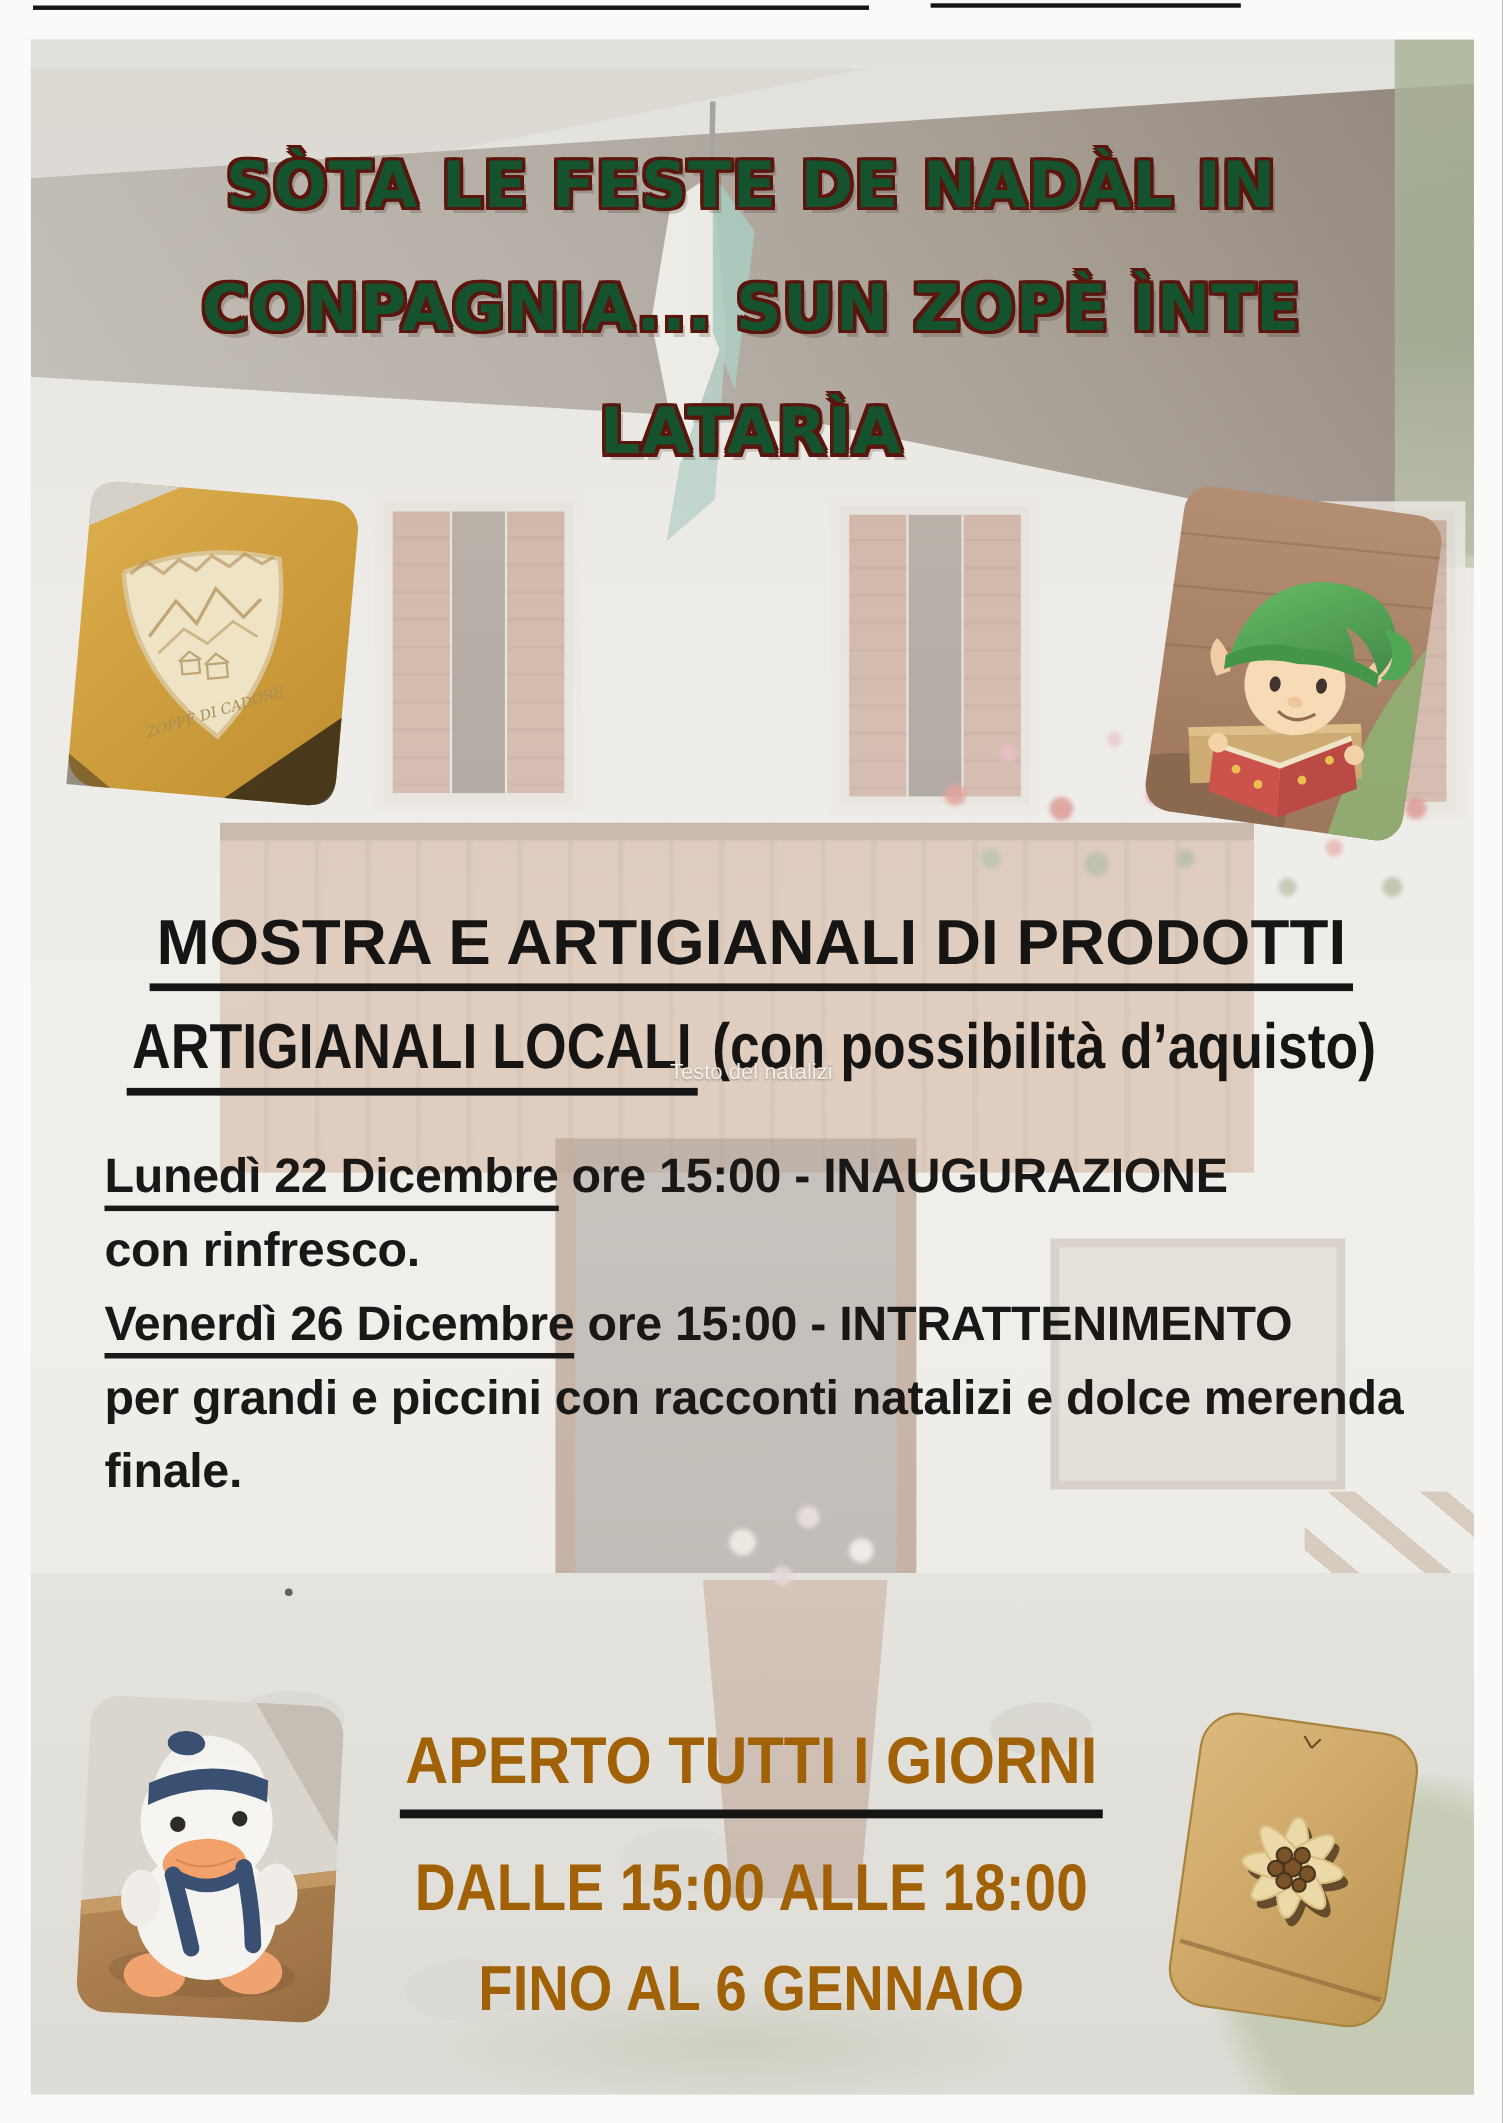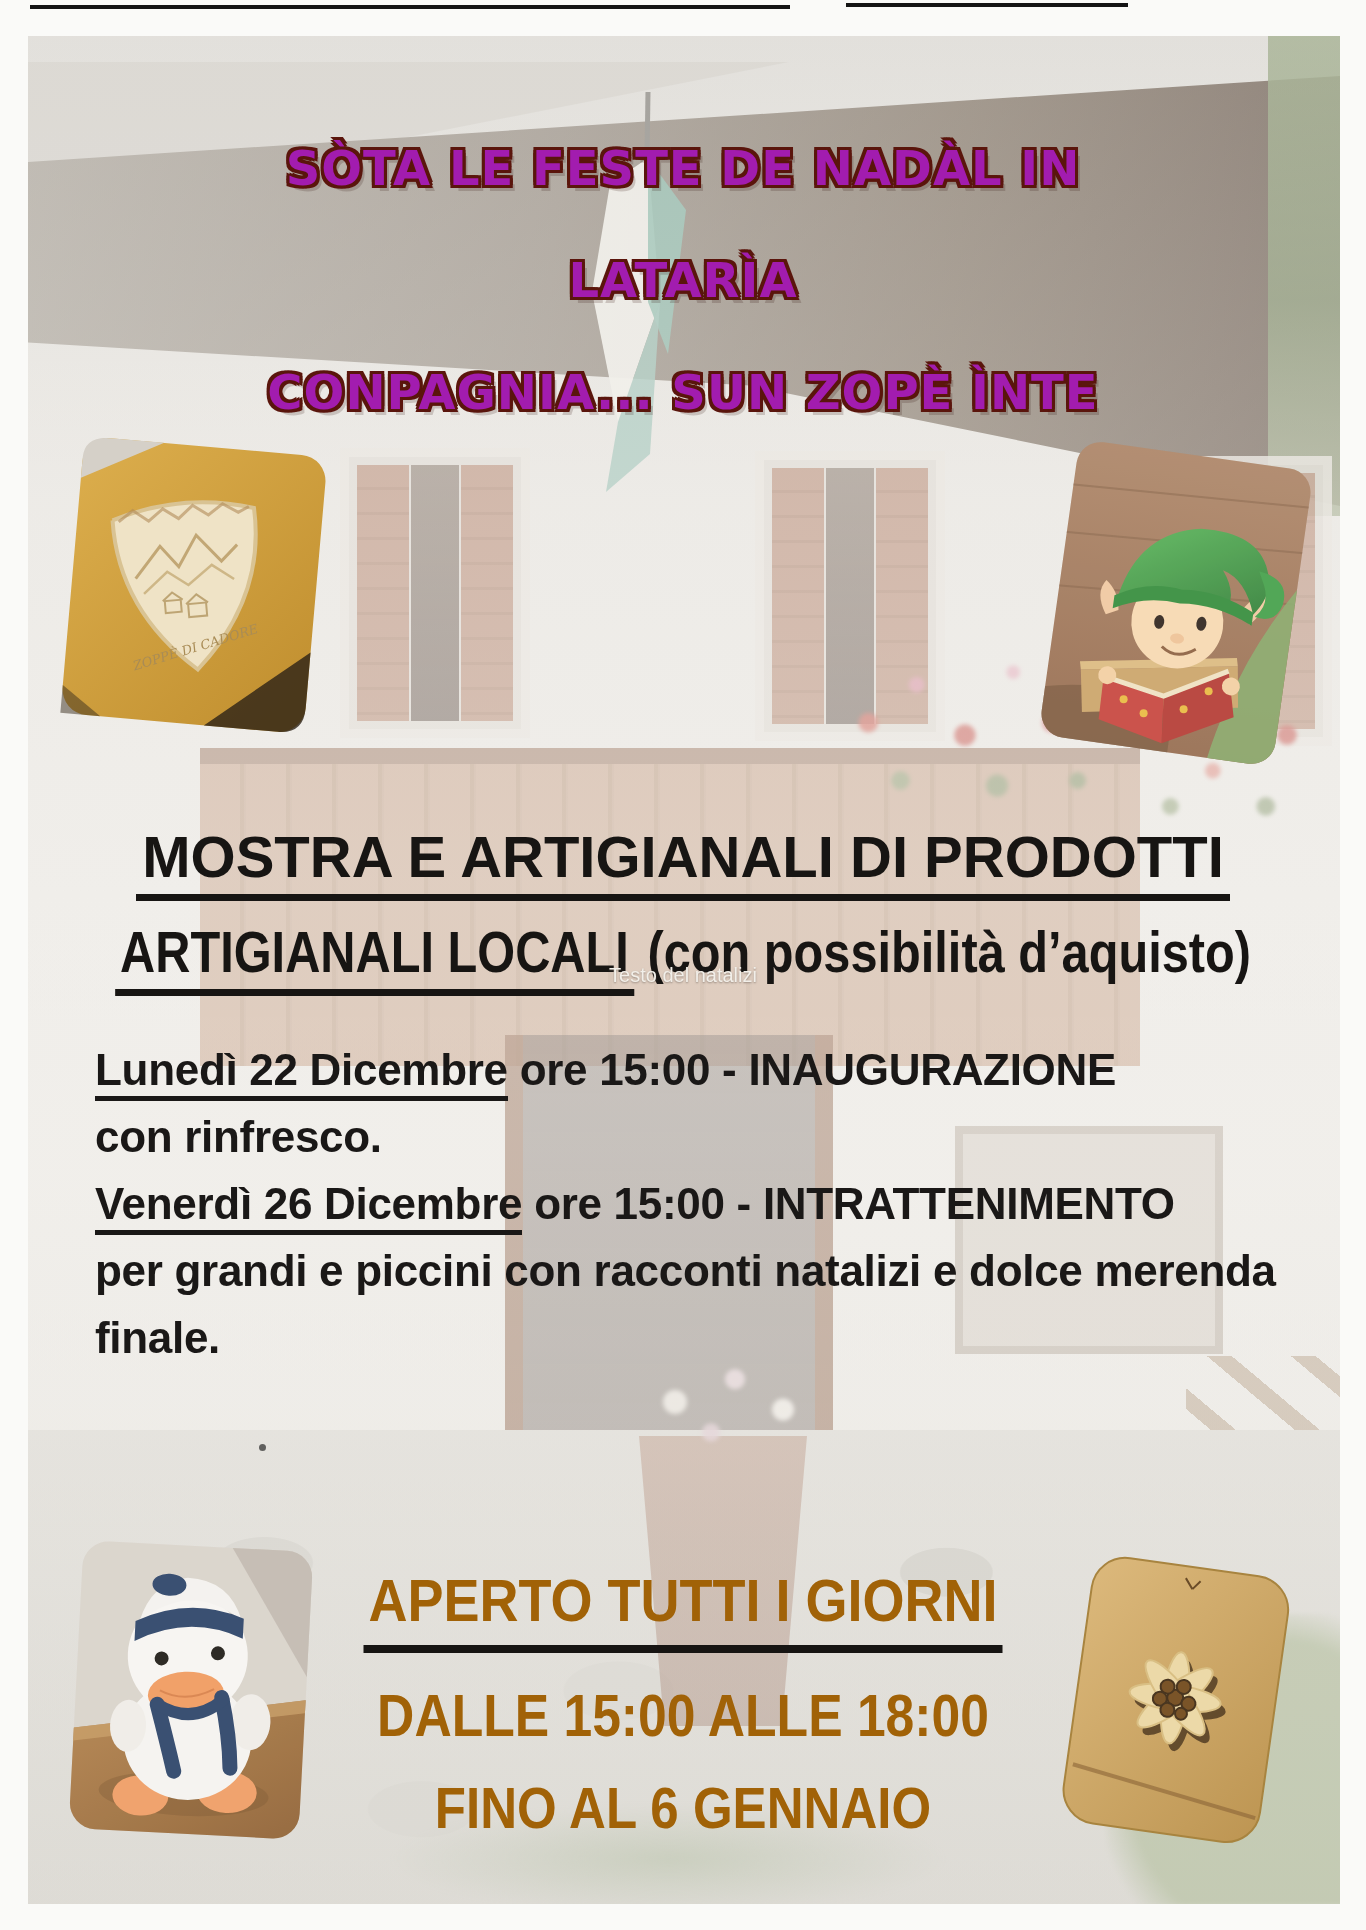--- a/index.html
+++ b/index.html
@@ -83,22 +83,22 @@
       background:linear-gradient(180deg,rgba(248,247,244,.32),rgba(248,247,244,.5) 45%,rgba(248,247,244,.4));}
   
   .card{position:absolute;z-index:3;}
   .card svg{display:block;width:100%;height:100%;}
   .card-shield{left:70px;top:444px;width:248px;height:282px;transform:rotate(5deg);}
   .card-elf{left:1056px;top:452px;width:240px;height:302px;transform:rotate(8deg);}
   .card-duck{left:74px;top:1544px;width:234px;height:292px;transform:rotate(3deg);}
   .card-edelweiss{left:1052px;top:1560px;width:248px;height:292px;transform:rotate(8deg);}
   
   .title{position:absolute;z-index:4;left:0;top:112px;width:100%;text-align:center;
-     font-family:"DejaVu Sans",sans-serif;font-weight:bold;font-size:48px;line-height:112px;
-     letter-spacing:1px;color:#a21caf;
+     font-family:"DejaVu Sans",sans-serif;font-weight:bold;font-size:58px;line-height:112px;
+     letter-spacing:1px;color:#14532d;
      text-shadow:-3px -3px 0 #5a150c,3px -3px 0 #5a150c,-3px 3px 0 #5a150c,3px 3px 0 #5a150c,
                  -3px 0 0 #5a150c,3px 0 0 #5a150c,0 -3px 0 #5a150c,0 3px 0 #5a150c,
                  5px 6px 0 rgba(45,12,5,.18);}
   .heading{position:absolute;z-index:4;top:826px;left:0;width:100%;text-align:center;
      font-weight:bold;color:#171513;}
   .h-line1{font-size:58px;line-height:62px;}
   .h-line2{margin-top:20px;font-size:58px;line-height:62px;white-space:nowrap;
      transform:scaleX(.84);transform-origin:50% 50%;}
   .u-thick{display:inline-block;border-bottom:7px solid #171513;padding:0 6px 6px 6px;}
   .watermark{position:absolute;z-index:5;top:964px;left:0;width:100%;text-align:center;
@@ -317,22 +317,22 @@
         <circle cx="113" cy="128" r="7"></circle>
           <circle cx="107" cy="141" r="7"></circle>
           <circle cx="116" cy="151" r="7"></circle>
         <circle cx="130" cy="153" r="6"></circle>
       </g>
     </svg>
   </div>
 
   <header class="title">
     <div>SÒTA LE FESTE DE NADÀL IN</div>
+    <div>CONPAGNIA... SUN ZOPÈ ÌNTE</div>
     <div>LATARÌA</div>
-    <div>CONPAGNIA... SUN ZOPÈ ÌNTE</div>
   </header>
 
   <section class="heading">
     <div class="h-line1">
       <span class="u-thick">MOSTRA E ARTIGIANALI DI PRODOTTI</span>
     </div>
     <div class="h-line2">
       <span class="u-thick">ARTIGIANALI LOCALI</span><span> (con possibilità d’aquisto)</span>
     </div>
   </section>

